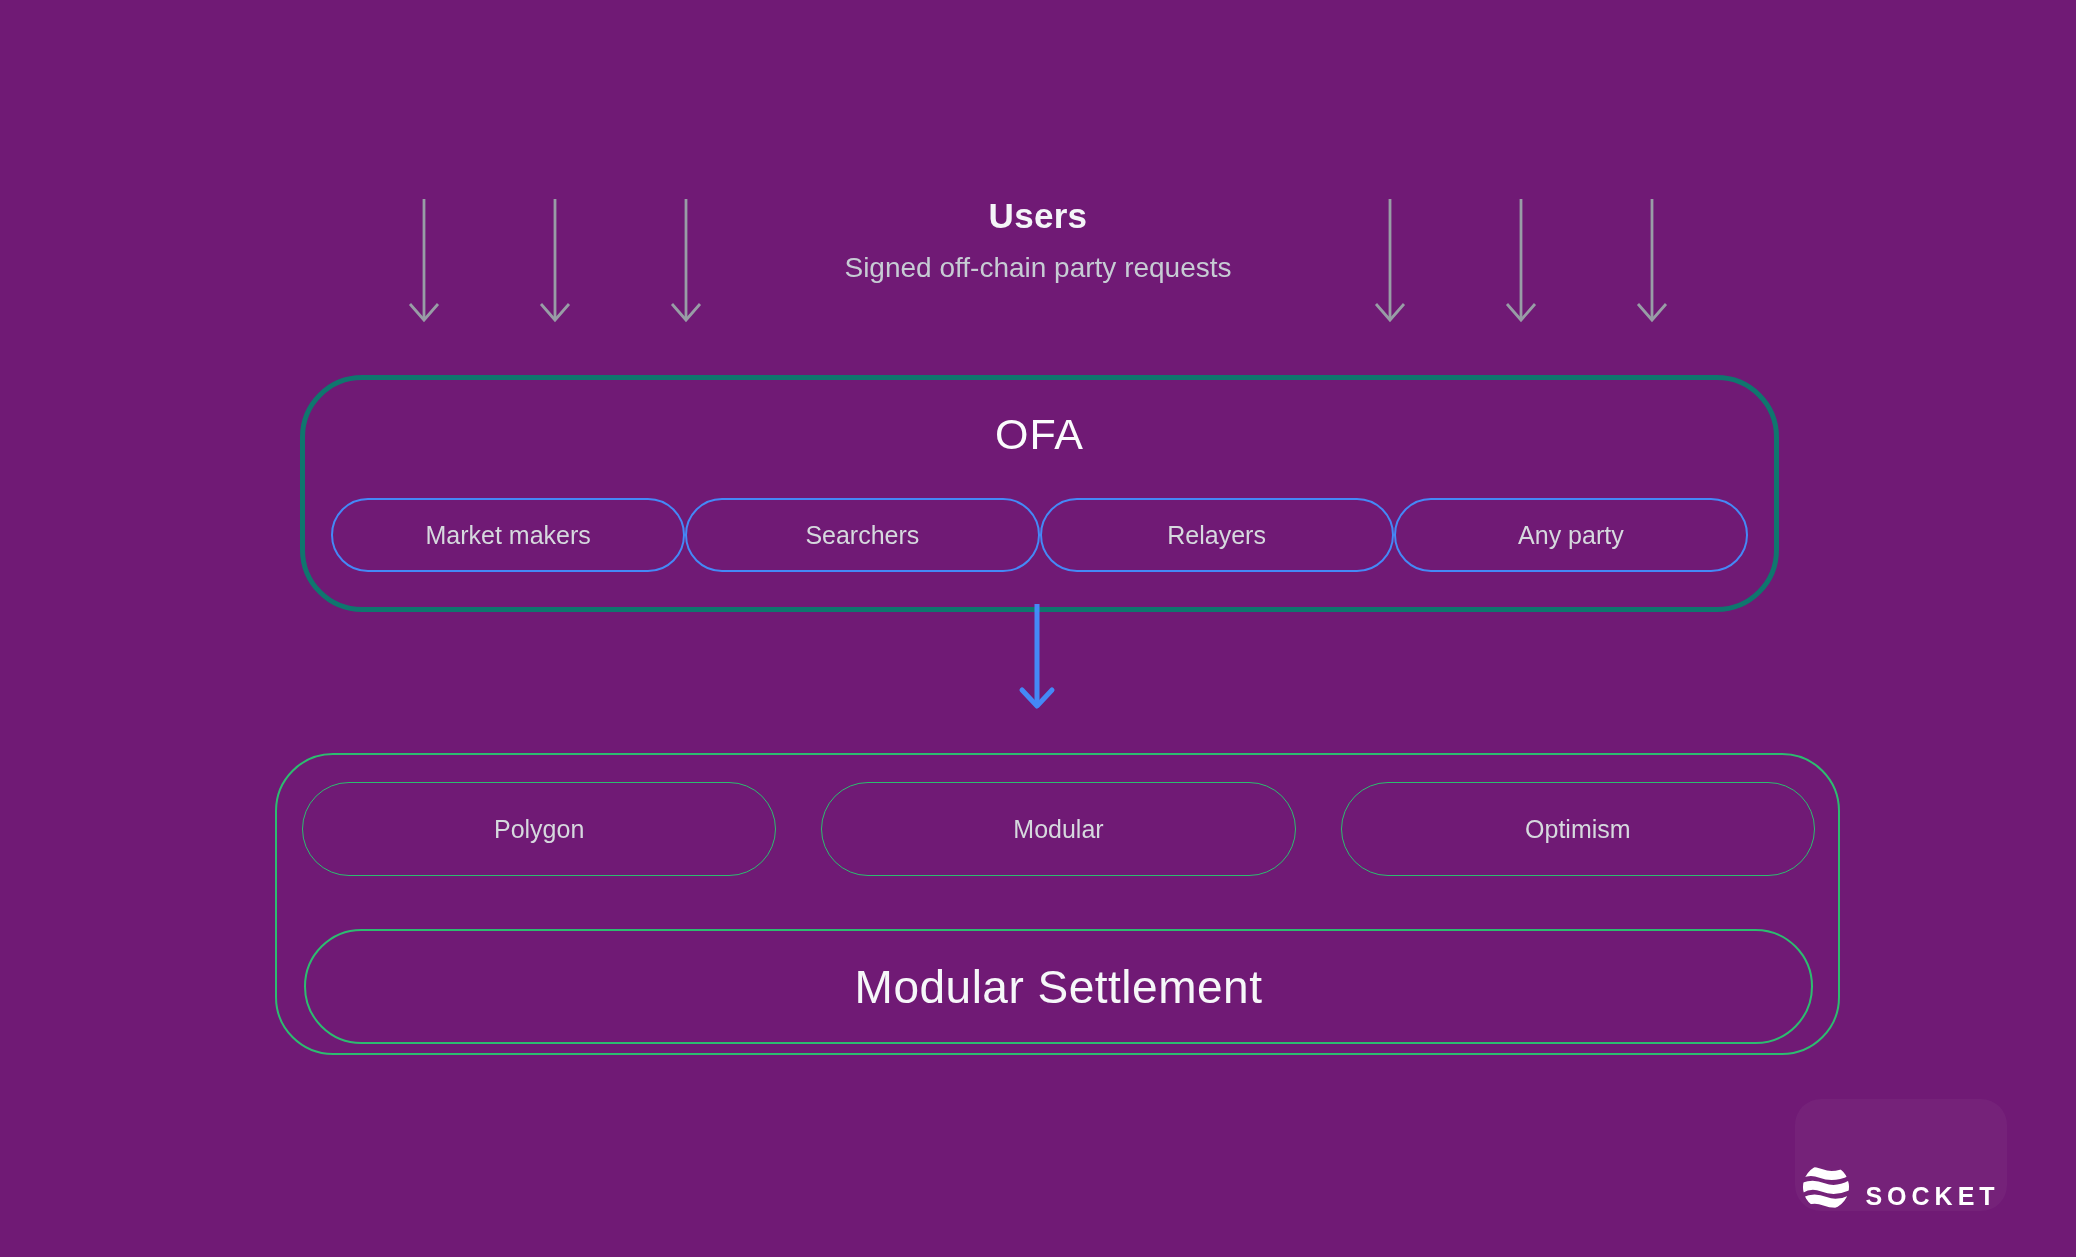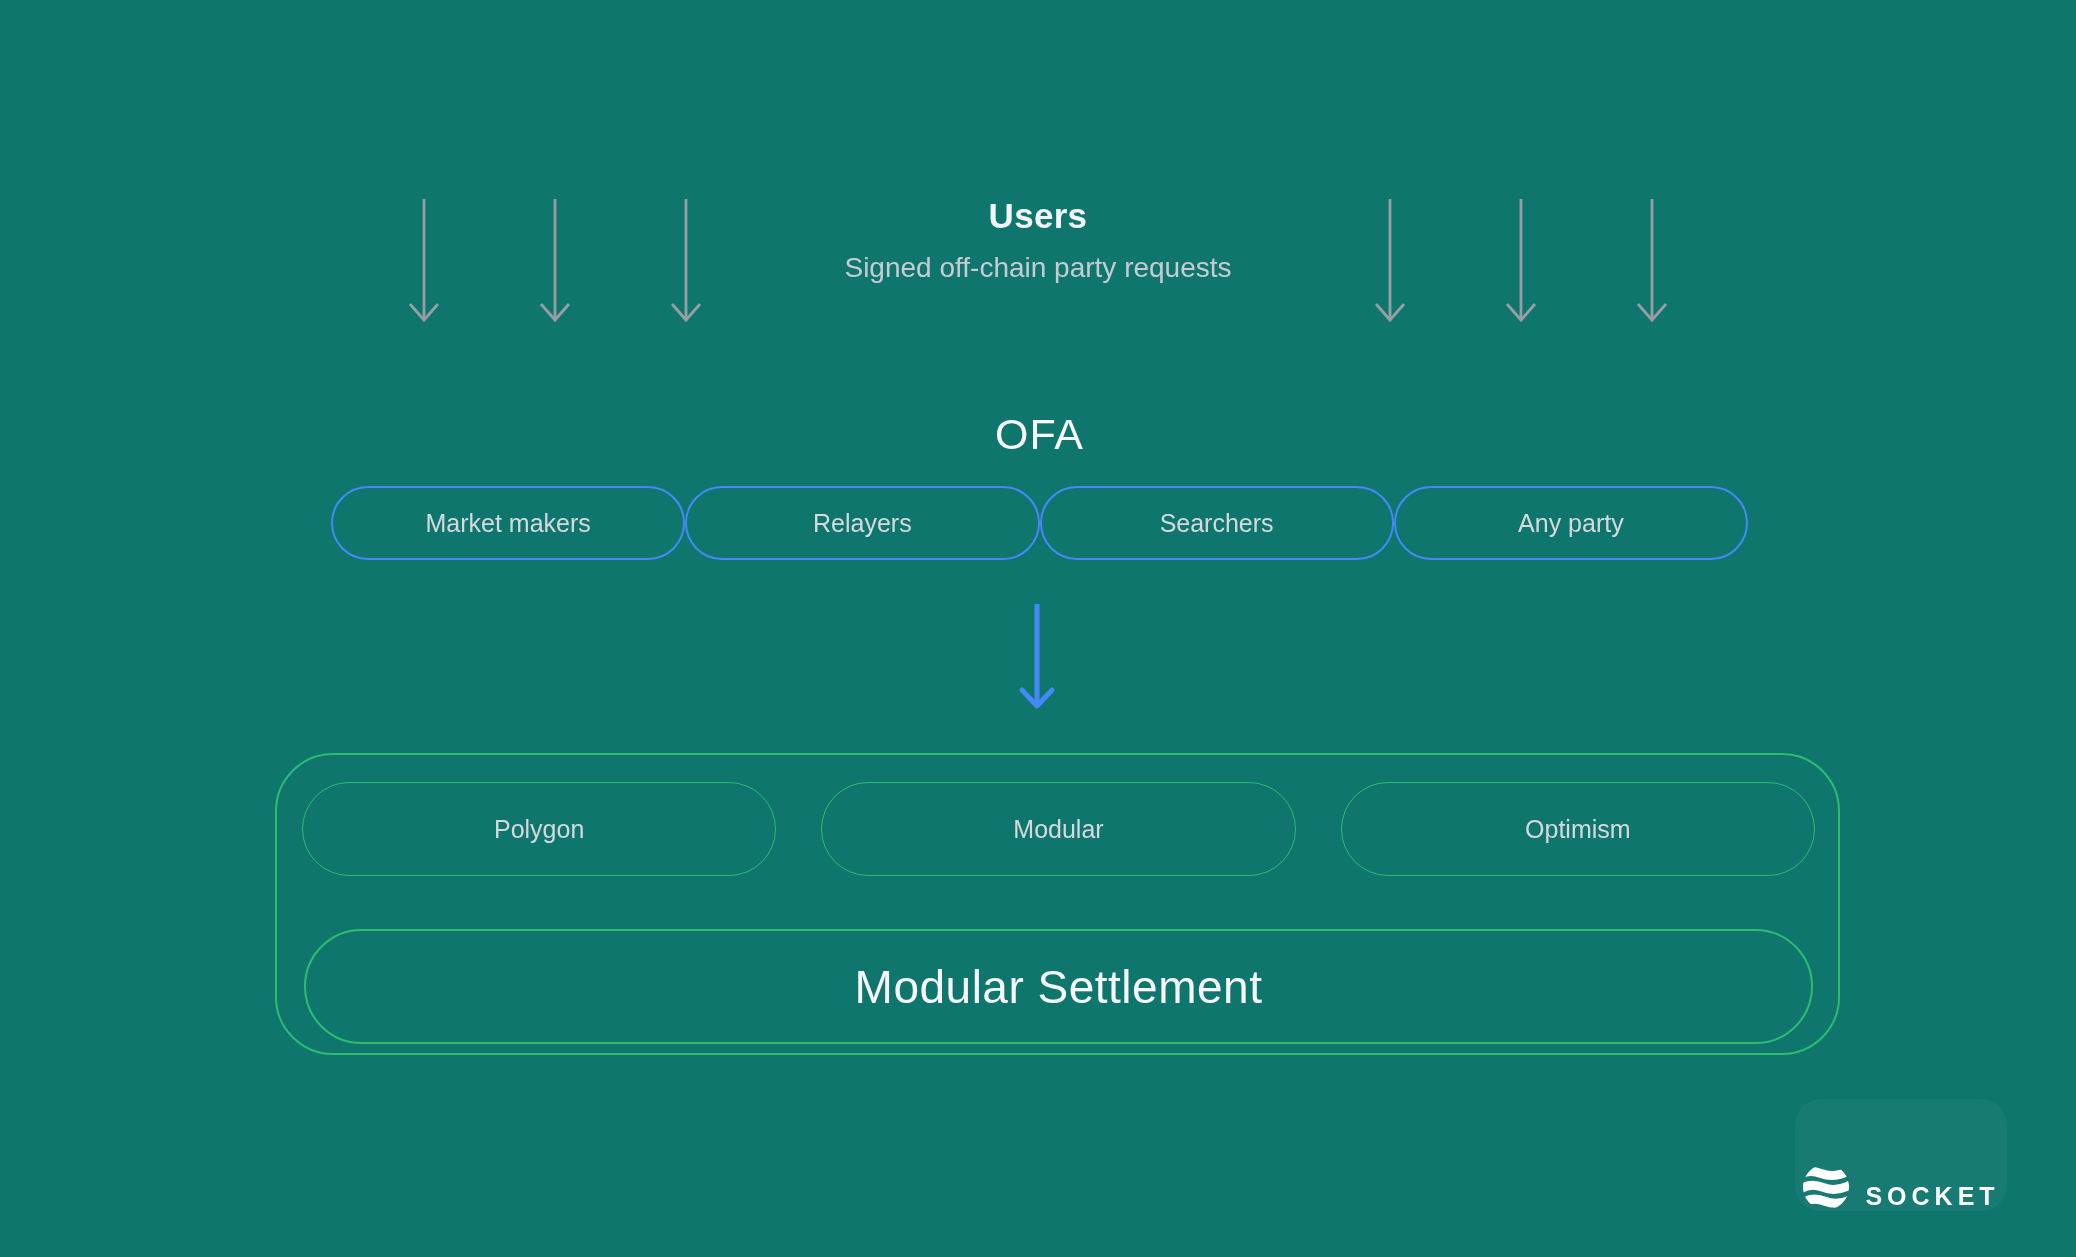--- a/index.html
+++ b/index.html
@@ -1,20 +1,20 @@
 <!DOCTYPE html>
 <html><head>
 <meta charset="utf-8">
 <style>
   html, body { margin: 0; padding: 0; background: #0a0d17; }
   .canvas {
     position: relative;
     width: 2076px;
     height: 1257px;
-    background: #0f766e;
+    background: #701a75;
     font-family: "Liberation Sans", sans-serif;
     overflow: hidden;
   }
 
   
   .users-section {
     position: absolute;
     left: 0; right: 0; top: 196px;
     text-align: center;
   }
@@ -53,21 +53,21 @@
     position: absolute;
     left: 0; right: 0; top: 30px;
     text-align: center;
     font-size: 43px;
     font-weight: 400;
     color: #fbfcfd;
     letter-spacing: 1px;
   }
   .ofa-pills {
     position: absolute;
-    left: 26px; right: 26px; bottom: 47px;
+    left: 26px; right: 26px; bottom: 35px;
     height: 74px;
     display: flex;
   }
   .pill {
     flex: 1;
     display: flex;
     align-items: center;
     justify-content: center;
     border-radius: 40px;
     font-size: 25px;
@@ -177,22 +177,22 @@
   </svg>
   <svg class="gray-arrow" style="left:1632px" width="40" height="130" viewBox="0 0 40 130">
     <path d="M20 2 L20 122"></path>
       <path d="M6 107 L20 123 L34 107"></path>
   </svg>
 
   <div class="ofa-box">
     <div class="ofa-title">OFA</div>
     <div class="ofa-pills">
       <div class="pill pill-blue">Market makers</div>
+      <div class="pill pill-blue">Searchers</div>
       <div class="pill pill-blue">Relayers</div>
-      <div class="pill pill-blue">Searchers</div>
       <div class="pill pill-blue">Any party</div>
     </div>
   </div>
 
   <svg class="blue-arrow" width="44" height="112" viewBox="0 0 44 112">
     <path d="M22 0 L22 100"></path>
       <path d="M7 86 L22 102 L37 86"></path>
   </svg>
 
   <div class="settlement-box">

